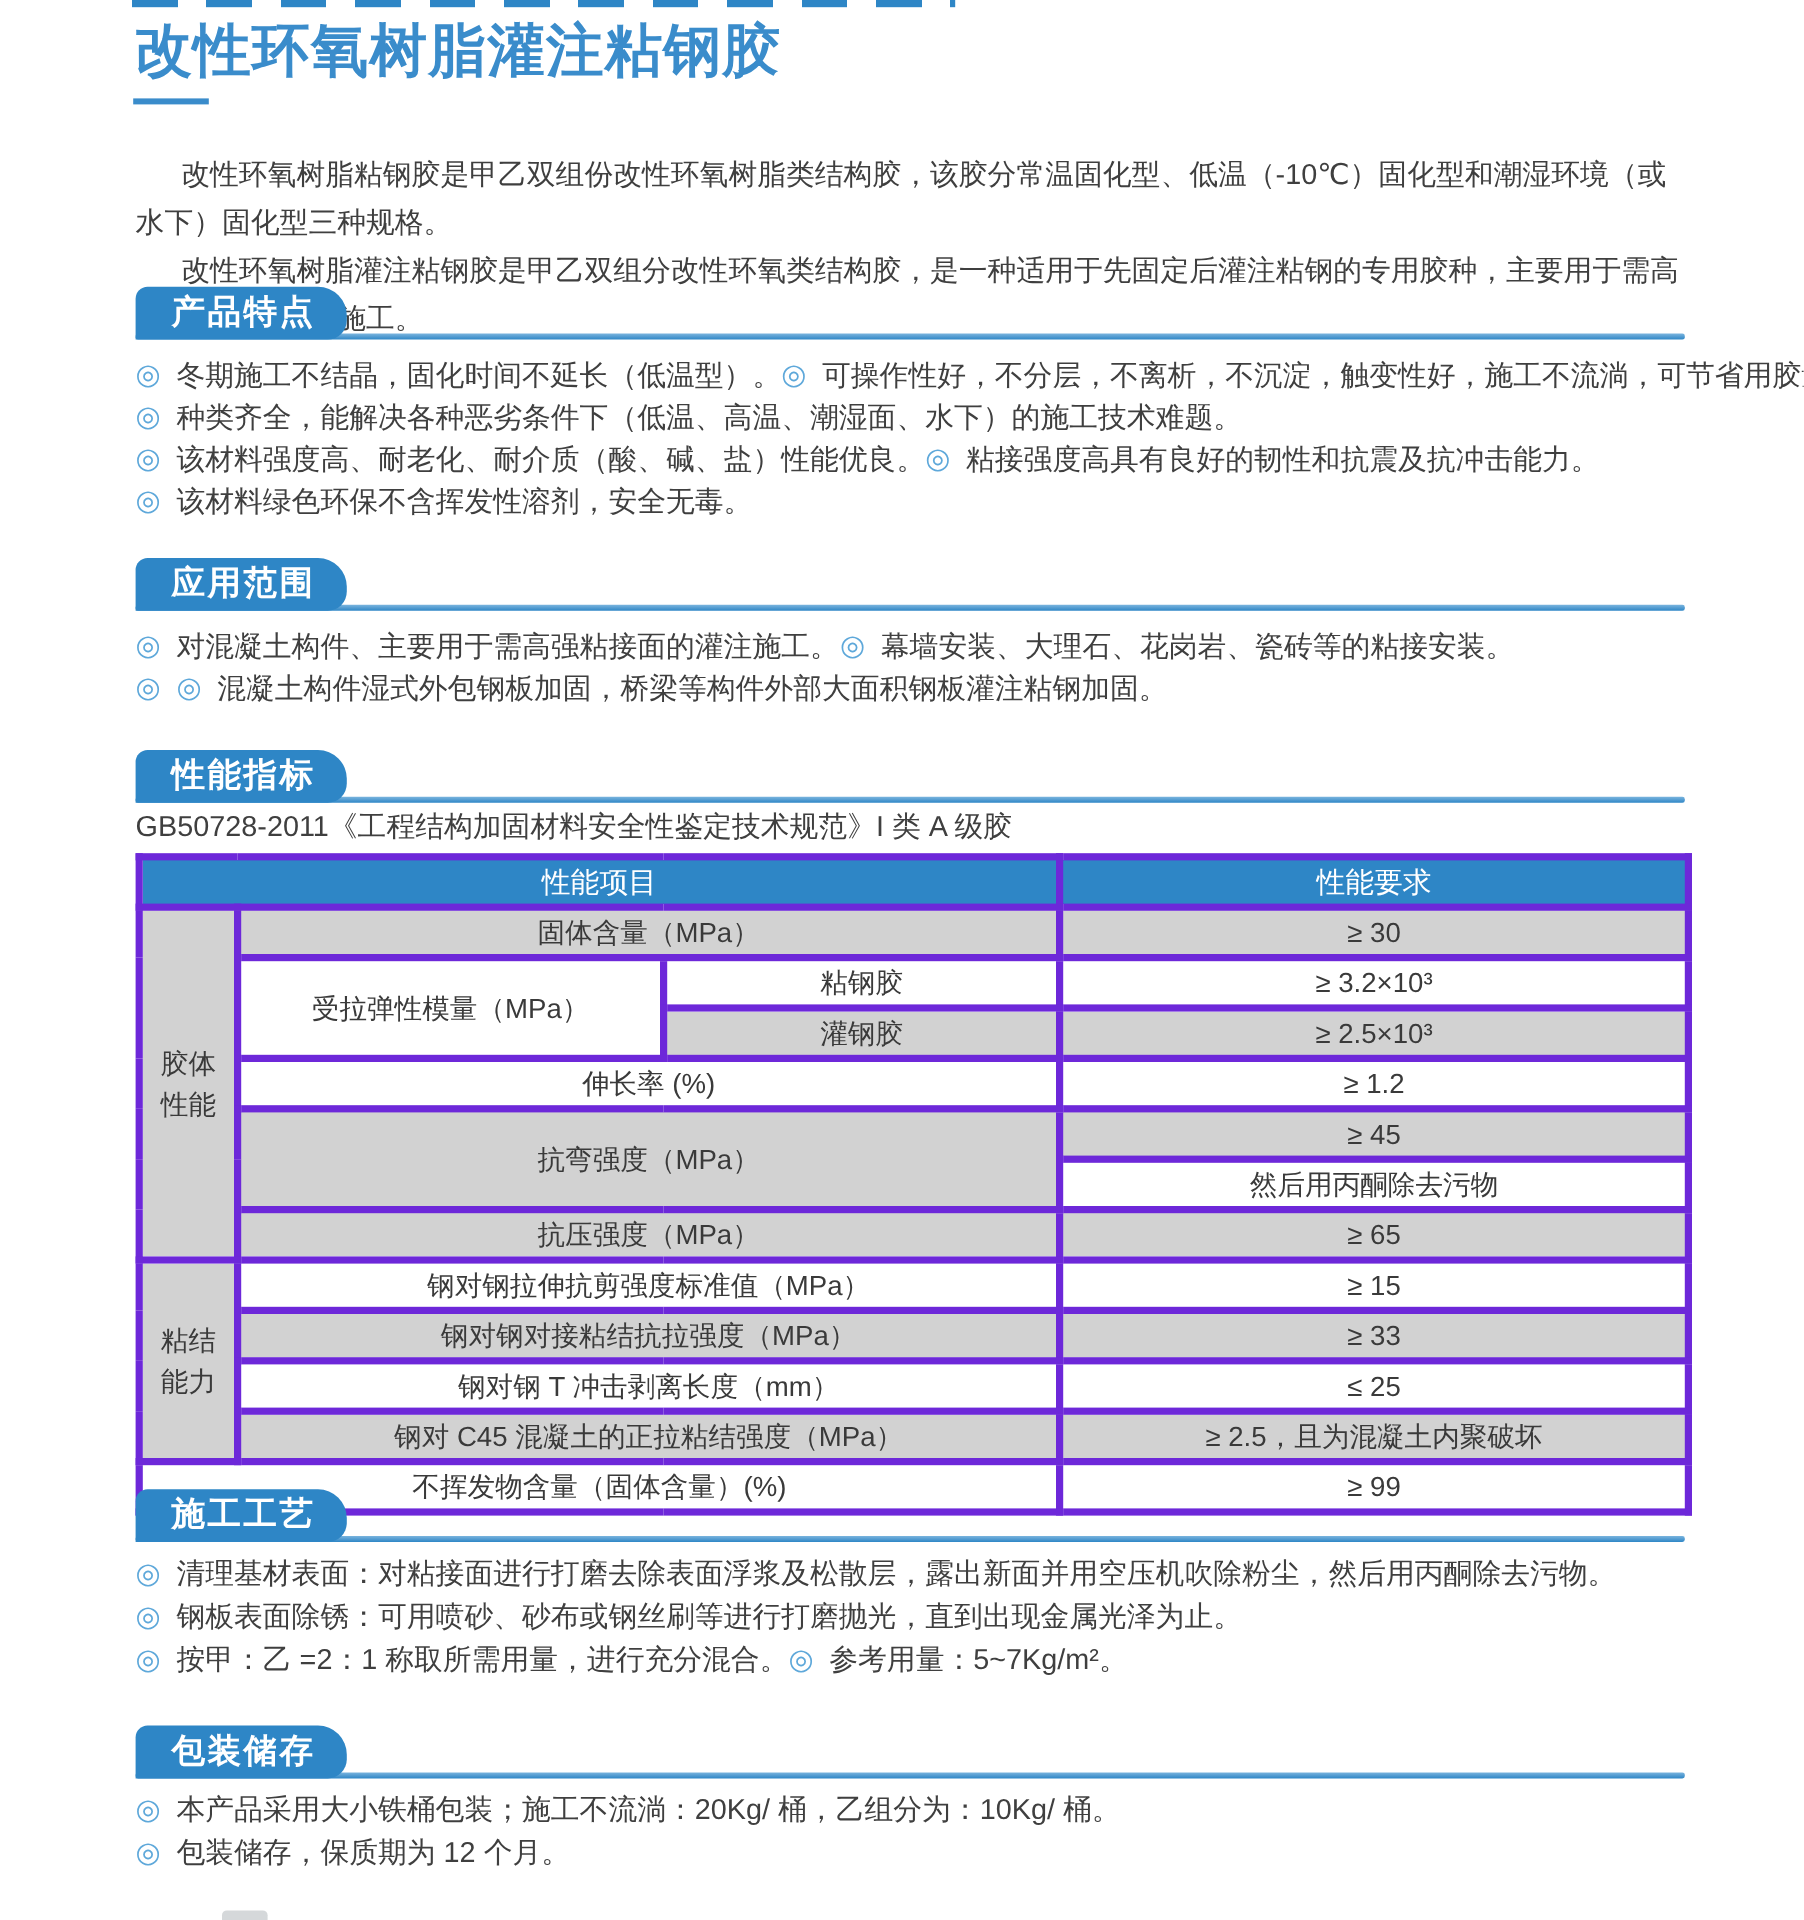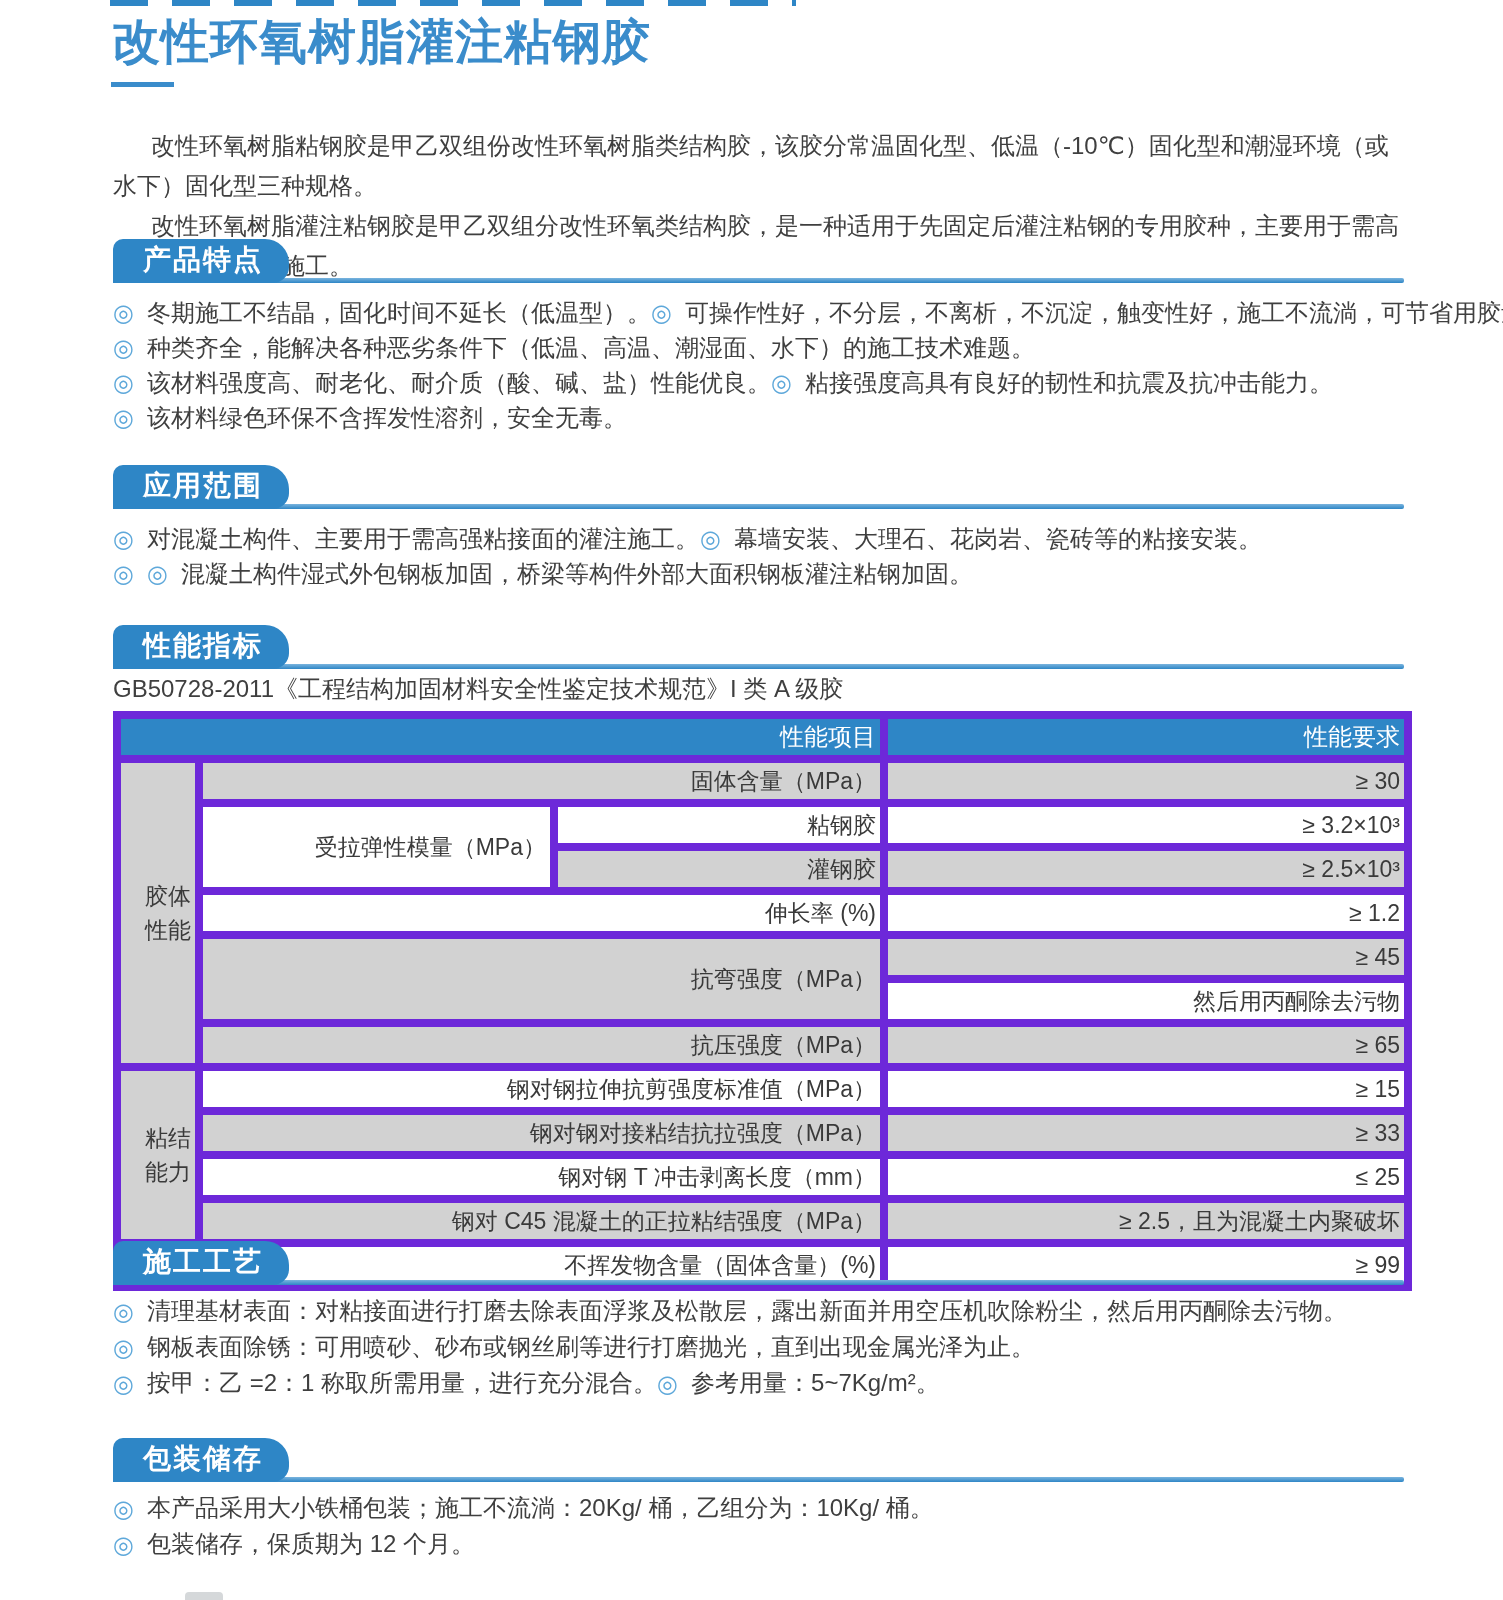--- a/index.html
+++ b/index.html
@@ -47,21 +47,21 @@
   .wB{flex:0 0 578px;}
   .wC{flex:0 0 553px;}
 
   .tbl-caption{margin-top:4px;height:28px;text-align:left;font-size:24px;color:#3f3f3f;}
 
   table.perf{
     margin-top:10px;border-collapse:collapse;table-layout:fixed;width:1291px;
     font-size:23px;color:#3a3a3a;
   }
   table.perf th,table.perf td{
-    border:8px solid #6d28d9;text-align:right;vertical-align:middle;
+    border:6px solid #6d28d9;text-align:center;vertical-align:middle;
     height:36px;padding:0 4px;overflow:hidden;
   }
   table.perf th{
     background:#2e86c6;color:#ffffff;font-weight:normal;font-size:24px;height:36px;
   }
   td.gray{background:#d2d2d2;}
   td.white{background:#ffffff;}
   td.gcell{background:#d2d2d2;padding:0 15px;line-height:34px;margin-top:12px;}
 
   .bottom-clip{

